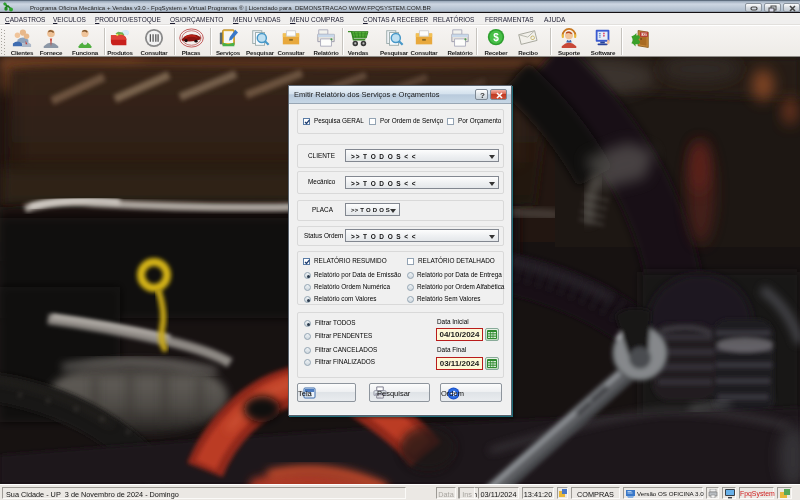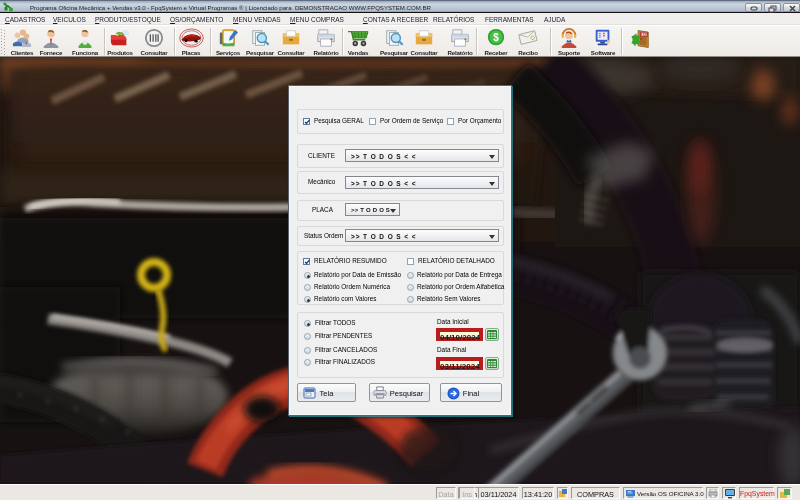--- a/index.html
+++ b/index.html
@@ -68,28 +68,28 @@
 .cb { position:absolute; width:7px; height:7px; background:#fff; border:1px solid #93a3b3; }
 .rb { position:absolute; width:7px; height:7px; background:linear-gradient(#eef2f5,#cfd8df); border:1px solid #93a5b3; border-radius:50%; }
 .rb.sel::after { content:""; position:absolute; left:1.5px; top:1.5px; width:3px; height:3px; border-radius:50%; background:#2b3b4d; }
 .lab { position:absolute; white-space:nowrap; }
 .combo { position:absolute; height:13px; overflow:hidden; border:1px solid #828790;
   background:linear-gradient(#fdfdfd,#eef0f2 55%, #e4e7ea);
   font-weight:bold; font-size:7px; }
 .combo .ct { position:absolute; left:5px; top:3px; letter-spacing:0.9px; color:#111; font-size:6.5px; }
 .combo .arr { position:absolute; right:3px; top:5px; width:0; height:0;
   border-left:3px solid transparent; border-right:3px solid transparent; border-top:4px solid #333; }
-.datef { position:absolute; width:47px; height:13px; background:#fdf9d8; border:4px solid #b91c1c;
+.datef { position:absolute; width:47px; height:13px; background:#fdf9d8; border:1px solid #b91c1c;
   font-weight:bold; font-size:8px; color:#1a1a1a; text-align:center; line-height:12px; }
 .calbtn { position:absolute; width:14px; height:13px; border:1px solid #8a9; border-radius:2px;
   background:linear-gradient(#e8f3e8,#bcd8bc); }
 .btn { position:absolute; height:19px; border:1px solid #8e959d; border-radius:2px;
   background:linear-gradient(#fcfcfc,#eef0f2 45%,#dfe3e7 50%,#e9ecef);
   font-size:7.5px; color:#111; }
-.btn .bt { position:absolute; width:100%; text-align:center; top:5px; }
+.btn .bt { position:absolute; width:100%; text-align:left; top:5px; }
 
 
 #statusbar { position:absolute; left:0; top:484px; width:800px; height:16px;
   background:#ebe8e4; border-top:1px solid #fff; font-size:7.3px; color:#111; }
 .sp { position:absolute; top:2px; height:12px; border:1px solid #9d9a95;
   border-bottom-color:#fbfaf8; border-right-color:#fbfaf8; background:#ebe8e4; }
 .sp .t { position:absolute; left:3px; top:2px; white-space:nowrap; }
 .sp .tc { position:absolute; width:100%; text-align:center; top:2px; }
 </style>
 </head>
@@ -479,20 +479,29 @@
         <path d="M12 5 L20 6.5 L20 21 L12 19.5 Z" fill="#a86a22"></path>
         <rect x="13" y="5" width="8" height="5" fill="#e8e4da" stroke="#b03028"></rect>
         <text x="17" y="9.3" text-anchor="middle" font-size="4.2" font-weight="bold" fill="#c03028" font-family="Liberation Sans">EXIT</text>
         <circle cx="13.5" cy="13" r="0.9" fill="#50340f"></circle>
         <path d="M2 10 q4 -1 6 -4 l0 3 q3 -1 4 1 q1 2 -2 4 q3 1 2 4 q-2 2 -5 1 l0 3 q-3 -4 -5 -4 q3 -4 0 -8 z" fill="#3aa028"></path>
       </svg>
     </div>
   </div>
 
   <div id="dialog">
+    <div id="dlgtitle">
+      <span class="txt">Emitir Relatório dos Serviços e Orçamentos</span>
+      <div class="dbtn" id="dhelp"><svg width="13" height="11">
+            <text x="6.5" y="8" font-size="8" font-weight="bold" fill="#333" text-anchor="middle">?</text>
+          </svg></div>
+      <div class="dbtn" id="dclose"><svg width="17" height="11">
+            <path d="M6 3 L11 8 M11 3 L6 8" stroke="#fff" stroke-width="1.6"></path>
+          </svg></div>
+    </div>
 
     <div class="grp" style="top:23px; height:25px;"></div>
     <div class="cb" style="left:14px; top:32px; border-color:#5a7ca6;"><svg width="7" height="7" viewBox="0 0 7 7">
           <path d="M1 3 L2.5 4.5 L5.5 0.8" stroke="#1e3c6e" stroke-width="1.2" fill="none"></path>
         </svg></div>
     <div class="lab" style="left:25px; top:31px;">Pesquisa GERAL</div>
     <div class="cb" style="left:80px; top:32px;"></div>
     <div class="lab" style="left:91px; top:31px;">Por Ordem de Serviço</div>
     <div class="cb" style="left:158px; top:32px;"></div>
     <div class="lab" style="left:169px; top:31px;">Por Orçamento</div>
@@ -585,25 +594,28 @@
           <path d="M5 10.5 l5 0 M5 12 l4 0" stroke="#99a" stroke-width="0.7"></path>
         </svg>
       <span class="bt" style="left:7px;">Pesquisar</span>
     </div>
     <div class="btn" style="left:151px; top:297px; width:62px;">
       <svg style="position:absolute; left:6px; top:3px;" width="13" height="13" viewBox="0 0 13 13">
           <circle cx="6.5" cy="6.5" r="6" fill="#1a50c8"></circle>
           <circle cx="6.5" cy="6.5" r="5" fill="#2a6ae0"></circle>
           <path d="M3.5 6.5 l5 0 M6.5 4 l2.5 2.5 -2.5 2.5" stroke="#fff" stroke-width="1.4" fill="none"></path>
         </svg>
-      <span class="bt">Final</span>
+      <span class="bt">Ordem</span>
     </div>
   </div>
 
   <div id="statusbar">
+    <div class="sp" style="left:2px; width:404px;">
+        <span class="t">Sua Cidade - UP&nbsp; 3 de Novembro de 2024 - Domingo</span>
+      </div>
     <div class="sp" style="left:410px; width:23px;margin-left:48px;">
         <span class="tc">Num</span>
       </div>
     <div class="sp" style="left:436px; width:20px; color:#a8a5a0;">
         <span class="tc">Data</span>
       </div>
     <div class="sp" style="left:459px; width:16px; color:#a8a5a0;">
         <span class="tc">Ins</span>
       </div>
     <div class="sp" style="left:478px; width:41px;">

